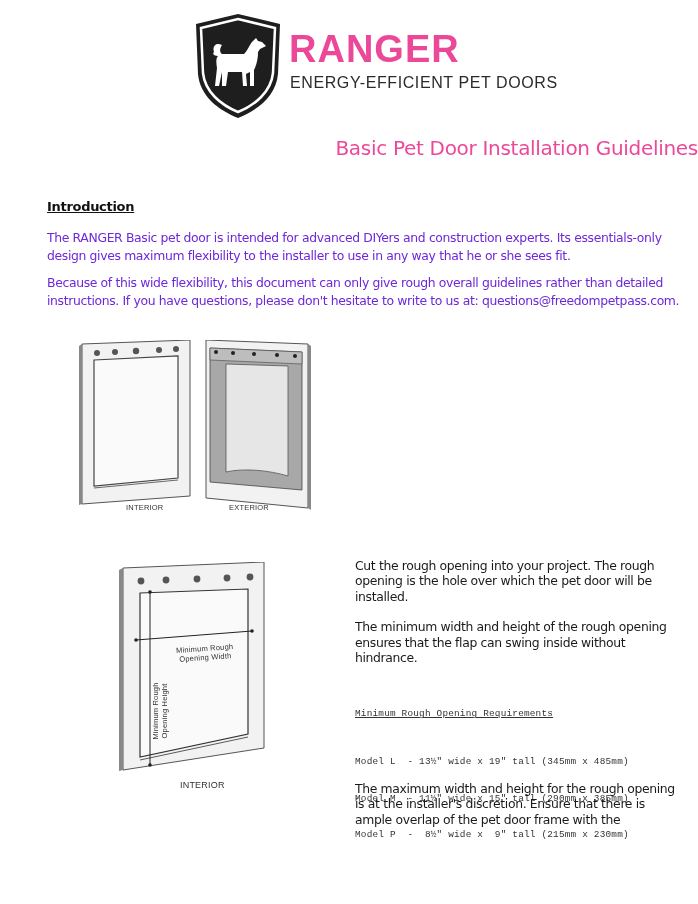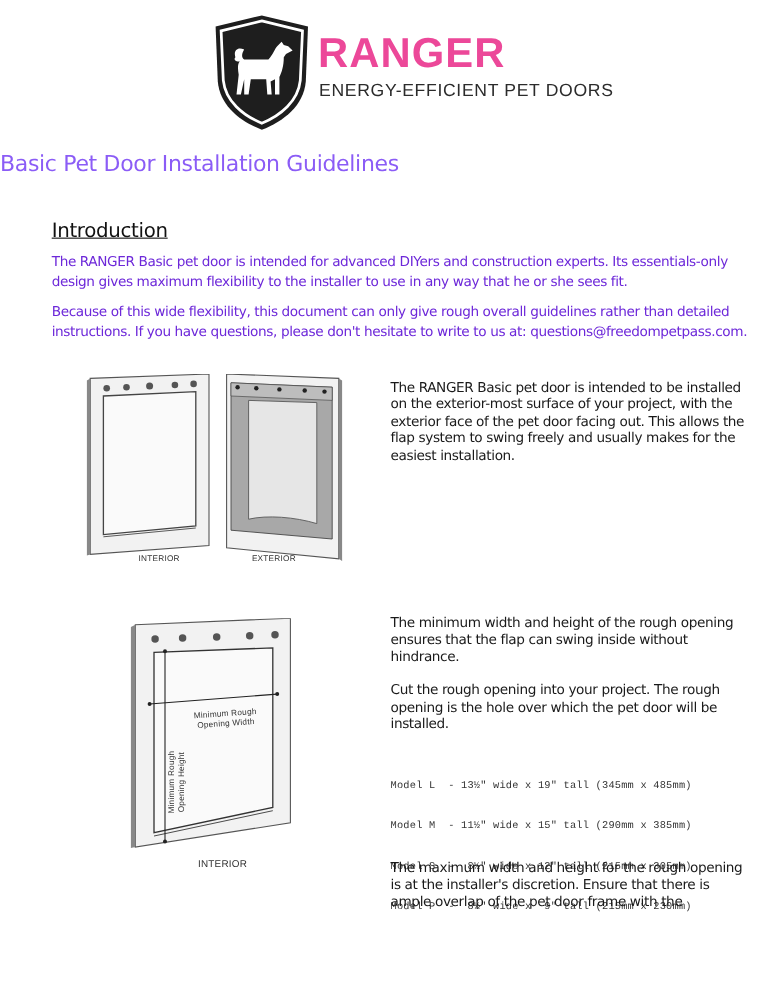--- a/index.html
+++ b/index.html
@@ -2,22 +2,22 @@
 <html><head>
   <meta charset="utf-8">
   <style>
     html, body { margin: 0; padding: 0; background: #ffffff; }
     body { width: 698px; height: 904px; position: relative; overflow: hidden; font-family: "DejaVu Sans", sans-serif; color: #1a1a1a; }
     .abs { position: absolute; }
     
     .logo-shield { left: 192px; top: 12px; width: 92px; height: 108px; }
     .brand-name { left: 289px; top: 30px; font-family: "Liberation Sans", sans-serif; font-weight: bold; font-size: 38px; letter-spacing: 1px; color: #ec4899; line-height: 1; }
     .brand-tag { left: 290px; top: 74px; font-family: "Liberation Sans", sans-serif; font-size: 16px; letter-spacing: 0.6px; color: #2b2b2b; }
-    .doc-title { left: 0; width: 698px; top: 136px; text-align: left; font-size: 20px; color: #8b5cf6; font-weight: normal; letter-spacing: -0.3px; }
-    .section-heading { left: 47px; top: 199px; font-size: 18px; font-weight: normal; text-decoration: underline; color: #111; letter-spacing: -0.3px; }
+    .doc-title { left: 0; width: 698px; top: 136px; text-align: right; font-size: 20px; color: #ec4899; font-weight: normal; letter-spacing: -0.3px; }
+    .section-heading { left: 47px; top: 199px; font-size: 13px; font-weight: bold; text-decoration: underline; color: #111; letter-spacing: -0.3px; }
     .para { left: 47px; width: 640px; font-size: 12.4px; line-height: 17.5px; color: #6d28d9; letter-spacing: -0.35px; }
     .p1 { top: 229px; }
     .p2 { top: 274px; }
     .col-text { left: 355px; width: 325px; font-size: 12.4px; line-height: 15.4px; color: #1a1a1a; letter-spacing: -0.35px; }
     .col-text p { margin: 0 0 15px 0; }
     .t1 { top: 344px; }
     .t2 { top: 558px; }
     .req-block { left: 355px; top: 684px; font-family: "Liberation Mono", monospace; font-size: 9.4px; line-height: 12.2px; color: #333; white-space: pre; letter-spacing: 0.2px; }
     .req-title { text-decoration: underline; margin-bottom: 11px; }
     .t3 { top: 781px; }
@@ -66,21 +66,20 @@
     <circle cx="155" cy="13" r="2" fill="#222"></circle>
     <circle cx="176" cy="14" r="2" fill="#222"></circle>
     <circle cx="199" cy="15" r="2" fill="#222"></circle>
     <circle cx="217" cy="16" r="2" fill="#222"></circle>
   </svg>
   <div class="abs fig-caption" style="left:48px; top:163px;">INTERIOR</div>
   <div class="abs fig-caption" style="left:151px; top:163px;text-align:right;">EXTERIOR</div>
 </div>
 
 <div class="abs col-text t1">
-  <p>The RANGER Basic pet door is intended to be installed on the exterior-most surface of your project, with the exterior face of the pet door facing out. This allows the flap system to swing freely and usually makes for the easiest installation.</p>
 </div>
 
 <div class="abs" style="left:118px; top:562px; width:170px; height:235px;">
   <svg width="170" height="235" viewBox="0 0 170 235">
     <polygon points="5,6 146,0 146,186 5,208" fill="#f2f2f2" stroke="#555" stroke-width="1"></polygon>
     <polygon points="1,8 5,6 5,208 1,209" fill="#888"></polygon>
     <polygon points="22,31 130,27 130,172 22,195" fill="#fafafa" stroke="#333" stroke-width="1.2"></polygon>
     <line x1="22" y1="198" x2="130" y2="175" stroke="#333" stroke-width="0.8"></line>
     <circle cx="23" cy="19" r="3.4" fill="#555"></circle>
     <circle cx="48" cy="18" r="3.4" fill="#555"></circle>
@@ -101,24 +100,24 @@
     <div>Opening Width</div>
   </div>
   <div class="abs fig-caption" style="left:2px; top:140px; width:80px; text-align:center; transform:rotate(-90deg);">
     <div>Minimum Rough</div>
     <div>Opening Height</div>
   </div>
   <div class="abs fig-caption2" style="left:62px; top:218px;">INTERIOR</div>
 </div>
 
 <div class="abs col-text t2">
+  <p>Cut the rough opening into your project. The rough opening is the hole over which the pet door will be installed.</p>
   <p>The minimum width and height of the rough opening ensures that the flap can swing inside without hindrance.</p>
-  <p>Cut the rough opening into your project. The rough opening is the hole over which the pet door will be installed.</p>
 </div>
 
 <div class="abs req-block">
+  <div class="req-title">Minimum Rough Opening Requirements</div>
   <div>Model L  - 13½″ wide x 19″ tall (345mm x 485mm)</div>
   <div>Model M  - 11½″ wide x 15″ tall (290mm x 385mm)</div>
-  <div>Model S  -  8½″ wide x 12″ tall (215mm x 305mm)</div>
   <div>Model P  -  8½″ wide x  9″ tall (215mm x 230mm)</div>
 </div>
 
 <div class="abs col-text t3">The maximum width and height for the rough opening is at the installer's discretion. Ensure that there is ample overlap of the pet door frame with the</div>
 
 </body></html>

